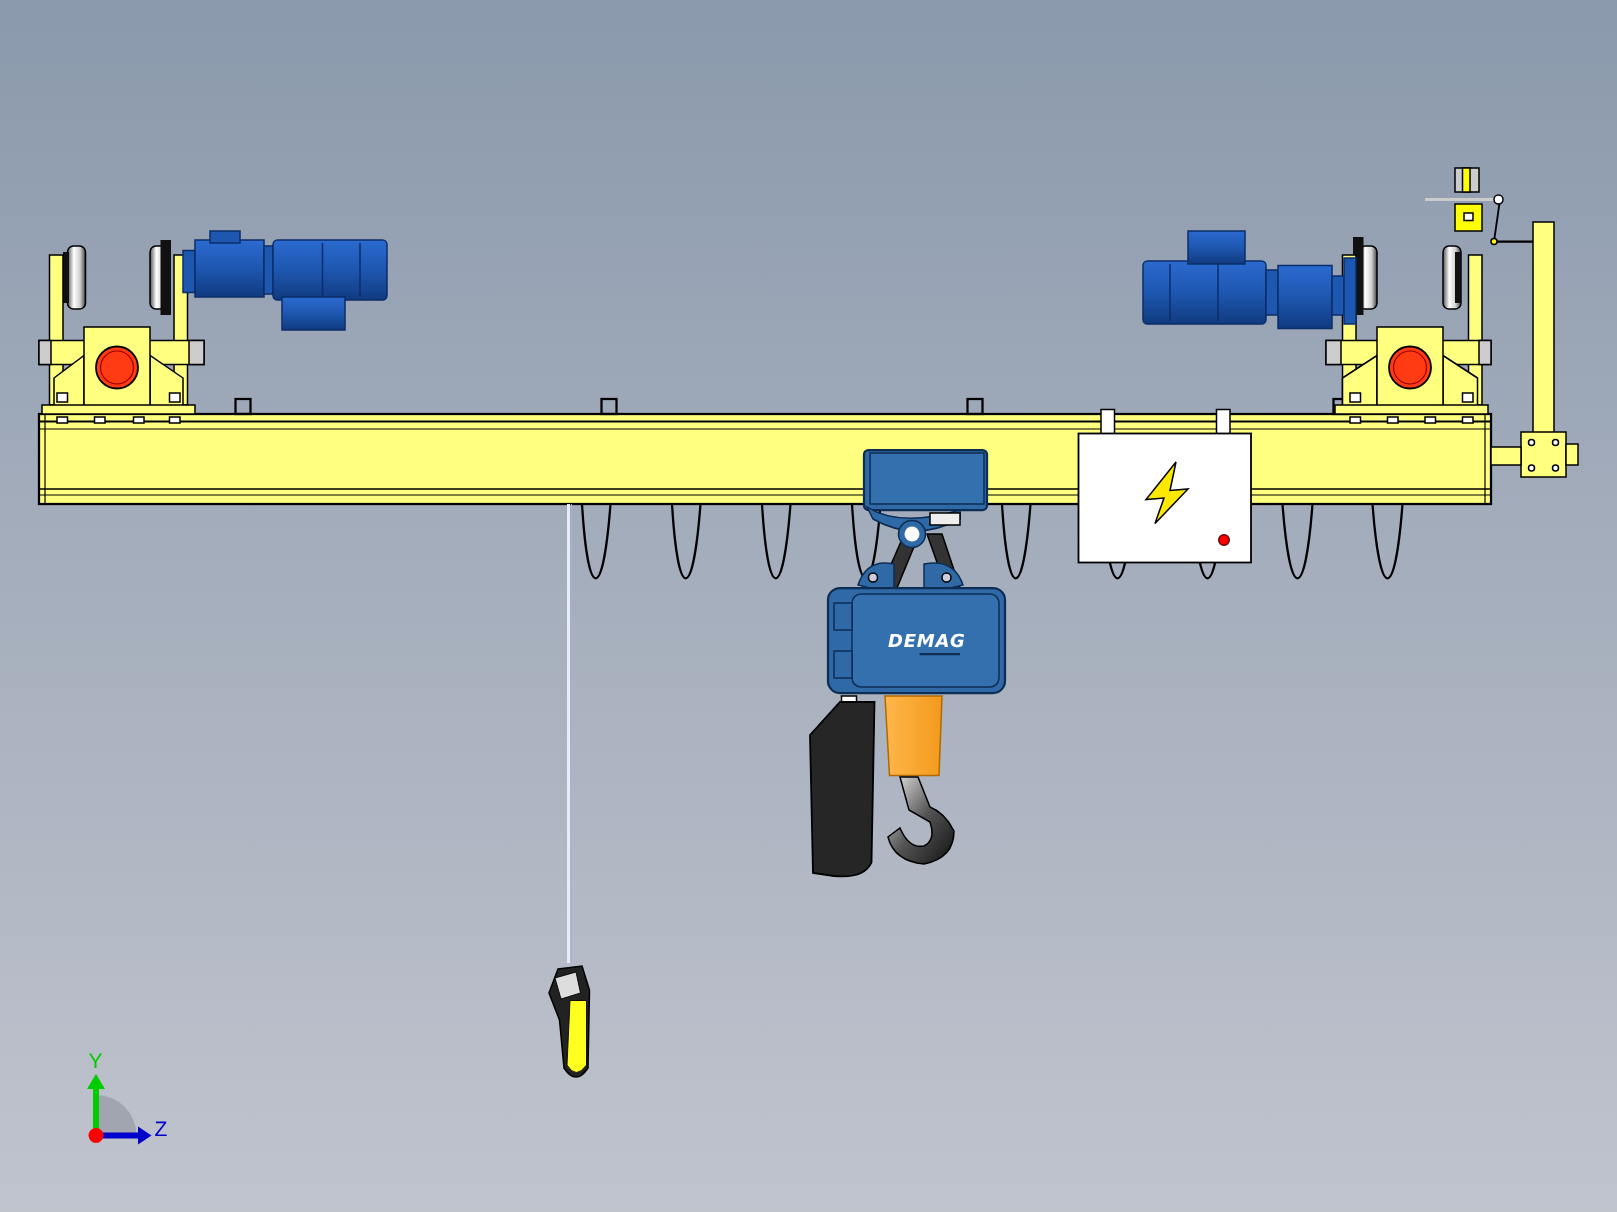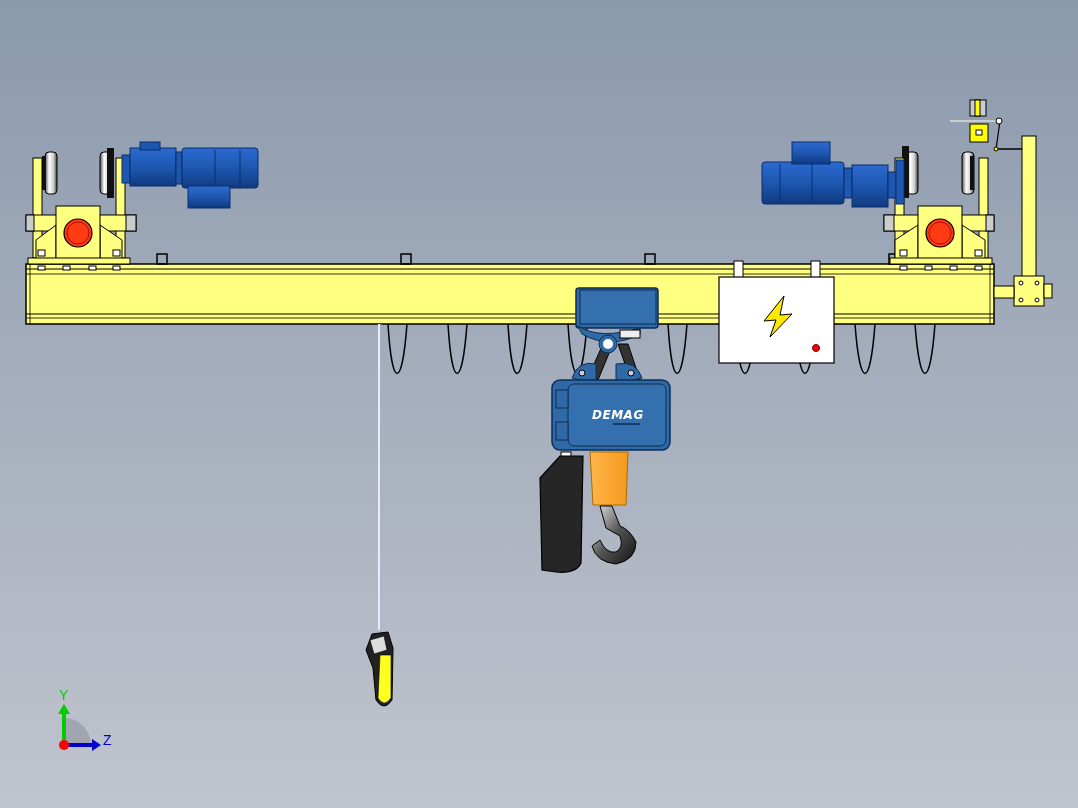--- a/index.html
+++ b/index.html
@@ -2,21 +2,21 @@
 <html><head>
 <meta charset="utf-8">
 <style>
   html, body { margin:0; padding:0; }
   body {
     width:1078px; height:808px; overflow:hidden;
     background: linear-gradient(to bottom, #8a99ac 0%, #a4adbc 45%, #c0c4cd 100%);
     font-family: "Liberation Sans", sans-serif;
     position:relative;
   }
-  #viewport { position:absolute; left:0; top:0; width:1078px; height:648px; }
+  #viewport { position:absolute; left:0; top:12px; width:1078px; height:648px; }
   svg { position:absolute; left:0; top:0; }
   .brand-text { font-family:"DejaVu Sans", sans-serif; font-style:italic; font-weight:bold; }
   .axis-text { font-family:"Liberation Sans", sans-serif; }
 </style>
 </head>
 <body>
 
 <div id="viewport">
 <svg width="1078" height="808" viewBox="0 0 1078 808" xmlns="http://www.w3.org/2000/svg">
   <defs>

